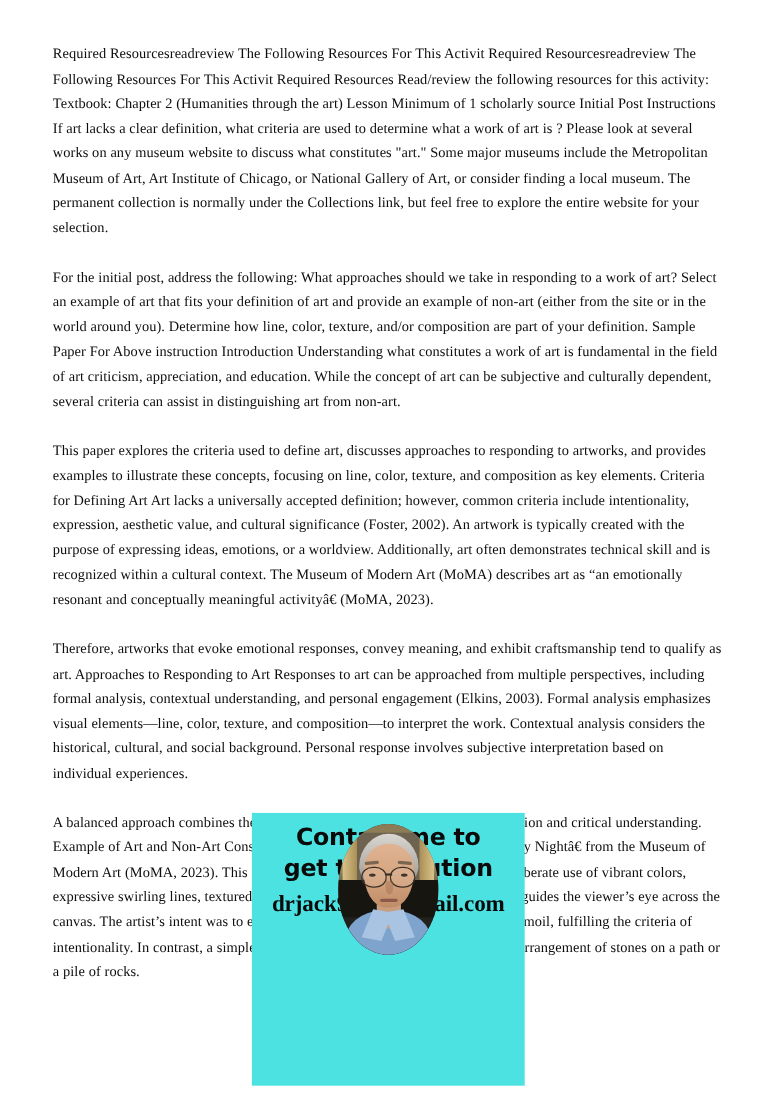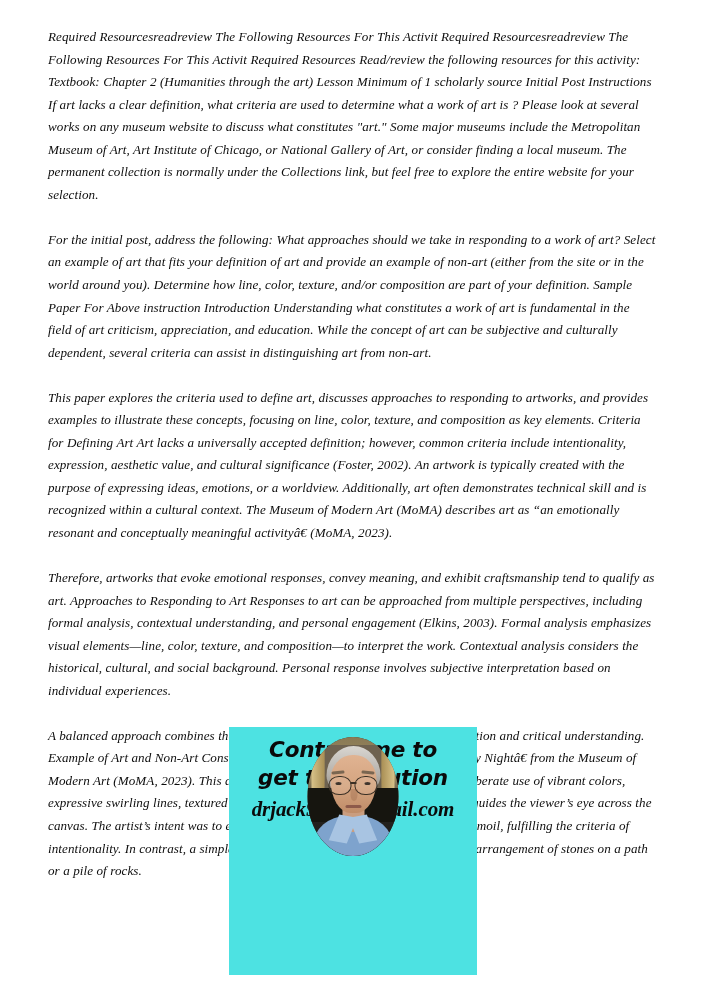--- a/index.html
+++ b/index.html
@@ -12,25 +12,24 @@
     height: 1000px;
     position: relative;
     overflow: hidden;
     font-family: "Liberation Serif", "DejaVu Serif", serif;
     color: #0d0d0d;
   }
 
   #doc-page {
     position: absolute;
     left: 0;
-    top: 0;
+    top: 12px;
     width: 708px;
     height: 976px;
     background: #ffffff;
-    font-style: italic;
   }
 
   #doc-body {
     position: absolute;
     left: 48px;
     top: 26px;
     width: 608px;
   }
 
   .para {

